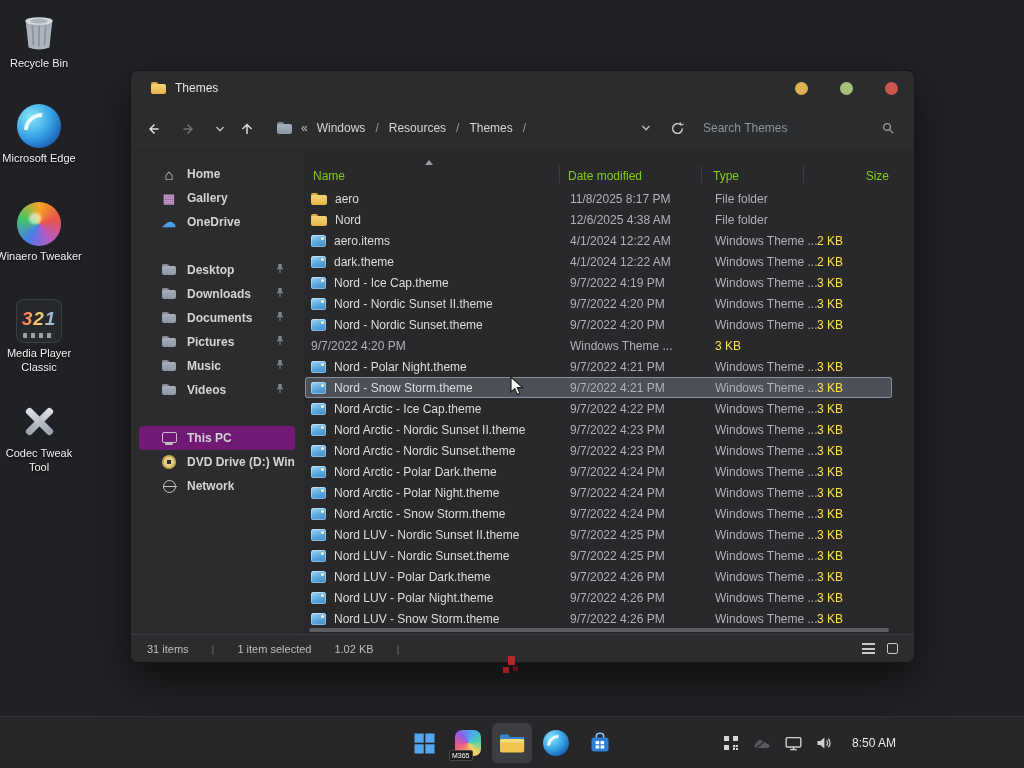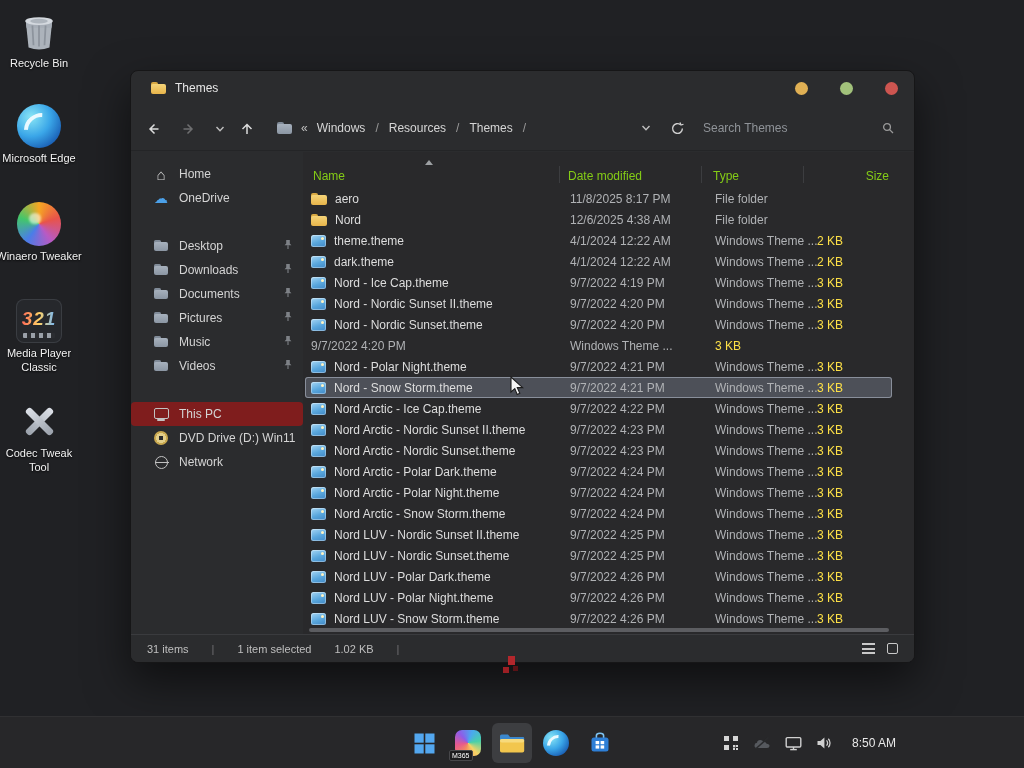--- a/index.html
+++ b/index.html
@@ -70,23 +70,23 @@
   .nav-refresh { position:absolute; left:536px; top:13px; width:20px; height:20px; display:flex; align-items:center; justify-content:center; cursor:pointer; }
   .search-input { position:absolute; left:572px; top:11px; width:172px; height:24px; background:transparent; border:none; outline:none;
     color:#cfcfcf; font-size:12px; font-family:"Liberation Sans",sans-serif; }
   .search-input::placeholder { color:#8f9398; }
   .search-opt { position:absolute; left:750px; top:16px; width:14px; height:14px; display:flex; align-items:center; justify-content:center; cursor:pointer; }
 
   .wbody { position:absolute; top:81px; bottom:28px; left:0; right:0; display:flex; }
 
   .sidebar { width:172px; padding-top:10px; flex:none; }
   .side-group { margin-bottom:24px; }
-  .side-item { height:24px; margin:0 0; padding-left:22px; display:flex; align-items:center; gap:10px;
-    font-size:12px; color:#d4d4d4; border-radius:4px; cursor:pointer; }
-  .side-item.selected { background:#7f1d1d; }
+  .side-item { height:24px; margin:0 8px; padding-left:22px; display:flex; align-items:center; gap:10px;
+    font-size:12px; color:#d4d4d4; border-radius:4px; cursor:pointer;font-weight:bold; }
+  .side-item.selected { background:#701a75; }
   .s-icon { width:16px; height:16px; position:relative; display:flex; align-items:center; justify-content:center; flex:none; color:#c9c9c9; }
   .ic-home::before { content:"⌂"; font-size:15px; line-height:1; color:#d4d4d4; }
   .ic-gallery::before { content:"▦"; font-size:13px; line-height:1; color:#bf93c6; }
   .ic-onedrive::before { content:"☁"; font-size:14px; line-height:1; color:#4ba0e8; }
   .ic-folder-gray { }
   .ic-folder-gray::before { content:""; position:absolute; left:1px; top:2px; width:7px; height:4px; border-radius:1.5px 1.5px 0 0; background:#808b98; }
   .ic-folder-gray::after  { content:""; position:absolute; left:1px; top:4px; width:14px; height:9px; border-radius:2px;
     background:linear-gradient(#a7b1bd,#8b96a3); }
   .ic-pc::before { content:""; position:absolute; left:1px; top:2px; width:13px; height:9px; border:1.5px solid #c2c2c2; border-radius:2px; }
   .ic-pc::after  { content:""; position:absolute; left:4px; bottom:1px; width:8px; height:2px; background:#c2c2c2; border-radius:1px; }
@@ -272,20 +272,24 @@
 
     <div class="sidebar">
 
       <div class="side-group">
 
           <div class="side-item">
             <span class="s-icon ic-home"></span>
             <span>Home</span>
           </div>
 
+          <div class="side-item">
+            <span class="s-icon ic-gallery"></span>
+            <span>Gallery</span>
+          </div>
 
           <div class="side-item">
             <span class="s-icon ic-onedrive"></span>
             <span>OneDrive</span>
           </div>
         </div>
 
       <div class="side-group">
 
           <div class="side-item">
@@ -406,21 +410,21 @@
               <span>Nord</span>
             </span>
             <span class="fdate">12/6/2025 4:38 AM</span>
             <span class="ftype">File folder</span>
             <span class="fsize"></span>
           </div>
 
           <div class="file-row">
             <span class="fname">
               <span class="f-icon ic-theme"></span>
-              <span>theme.theme</span>
+              <span>aero.items</span>
             </span>
             <span class="fdate">4/1/2024 12:22 AM</span>
             <span class="ftype">Windows Theme ...</span>
             <span class="fsize">2 KB</span>
           </div>
 
           <div class="file-row">
             <span class="fname">
               <span class="f-icon ic-theme"></span>
               <span>dark.theme</span>

